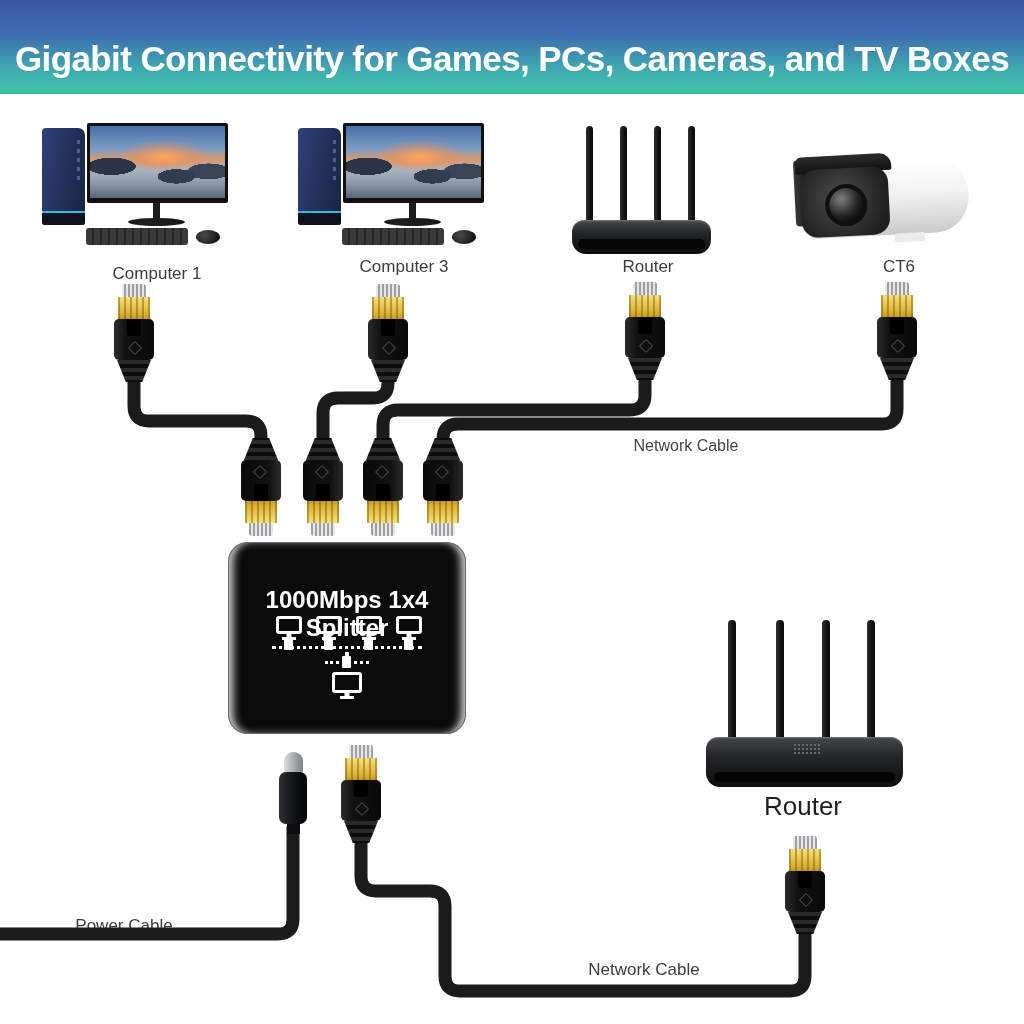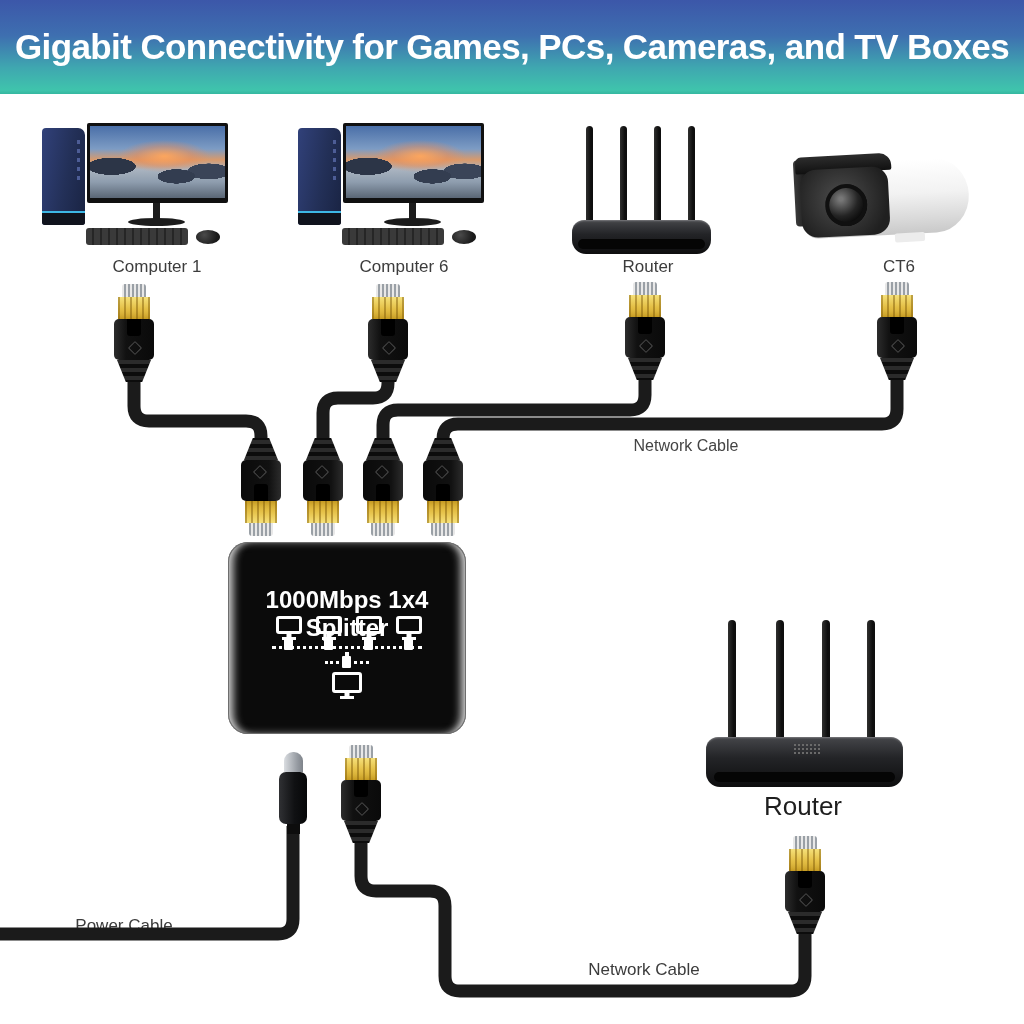--- a/index.html
+++ b/index.html
@@ -2,21 +2,21 @@
 <html><head>
 <meta charset="utf-8">
 <style>
   html,body{margin:0;padding:0;background:#fff;}
   .page{position:relative;width:1024px;height:1024px;background:#ffffff;overflow:hidden;
         font-family:"Liberation Sans",sans-serif;}
 
   
   .banner{position:absolute;left:0;top:0;width:1024px;height:94px;
           background:linear-gradient(180deg,#3c57a9 0%,#3e6fb0 38%,#3fa7b0 72%,#3fc4ac 96%,#35b7a0 100%);}
-  .banner-title{position:absolute;left:0;top:0;width:100%;height:104px;line-height:94px;
+  .banner-title{position:absolute;left:0;top:12px;width:100%;height:104px;line-height:94px;
           text-align:center;color:#fff;font-weight:bold;font-size:35px;letter-spacing:-0.6px;white-space:nowrap;}
 
   
   .lbl{position:absolute;text-align:center;color:#3c3c3c;font-size:17px;}
   .lbl.small{font-size:16px;color:#444;}
   .lbl.big{font-size:26px;color:#1e1e1e;}
 
   
   svg.cables{position:absolute;left:0;top:0;z-index:1;}
 
@@ -132,33 +132,33 @@
   <div class="computer" style="left:40px;top:118px">
     <div class="tower"></div>
     <div class="monitor">
         <div class="screen"></div>
       </div>
     <div class="m-stand"></div>
     <div class="m-base"></div>
     <div class="keyboard"></div>
     <div class="mouse"></div>
   </div>
-  <div class="lbl" style="left:77px;top:257px;width:160px">Computer 1</div>
+  <div class="lbl" style="left:77px;top:264px;width:160px">Computer 1</div>
 
   <div class="computer" style="left:296px;top:118px">
     <div class="tower"></div>
     <div class="monitor">
         <div class="screen"></div>
       </div>
     <div class="m-stand"></div>
     <div class="m-base"></div>
     <div class="keyboard"></div>
     <div class="mouse"></div>
   </div>
-  <div class="lbl" style="left:324px;top:257px;width:160px">Computer 6</div>
+  <div class="lbl" style="left:324px;top:257px;width:160px">Computer 3</div>
 
   <div class="router" style="left:570px;top:120px;width:142px;height:134px">
     <div class="ant" style="left:16px;top:6px;height:98px"></div>
     <div class="ant" style="left:50px;top:6px;height:98px"></div>
     <div class="ant" style="left:84px;top:6px;height:98px"></div>
     <div class="ant" style="left:118px;top:6px;height:98px"></div>
     <div class="rbody" style="left:2px;top:100px;width:139px;height:34px"></div>
   </div>
   <div class="lbl" style="left:568px;top:257px;width:160px">Router</div>
 

